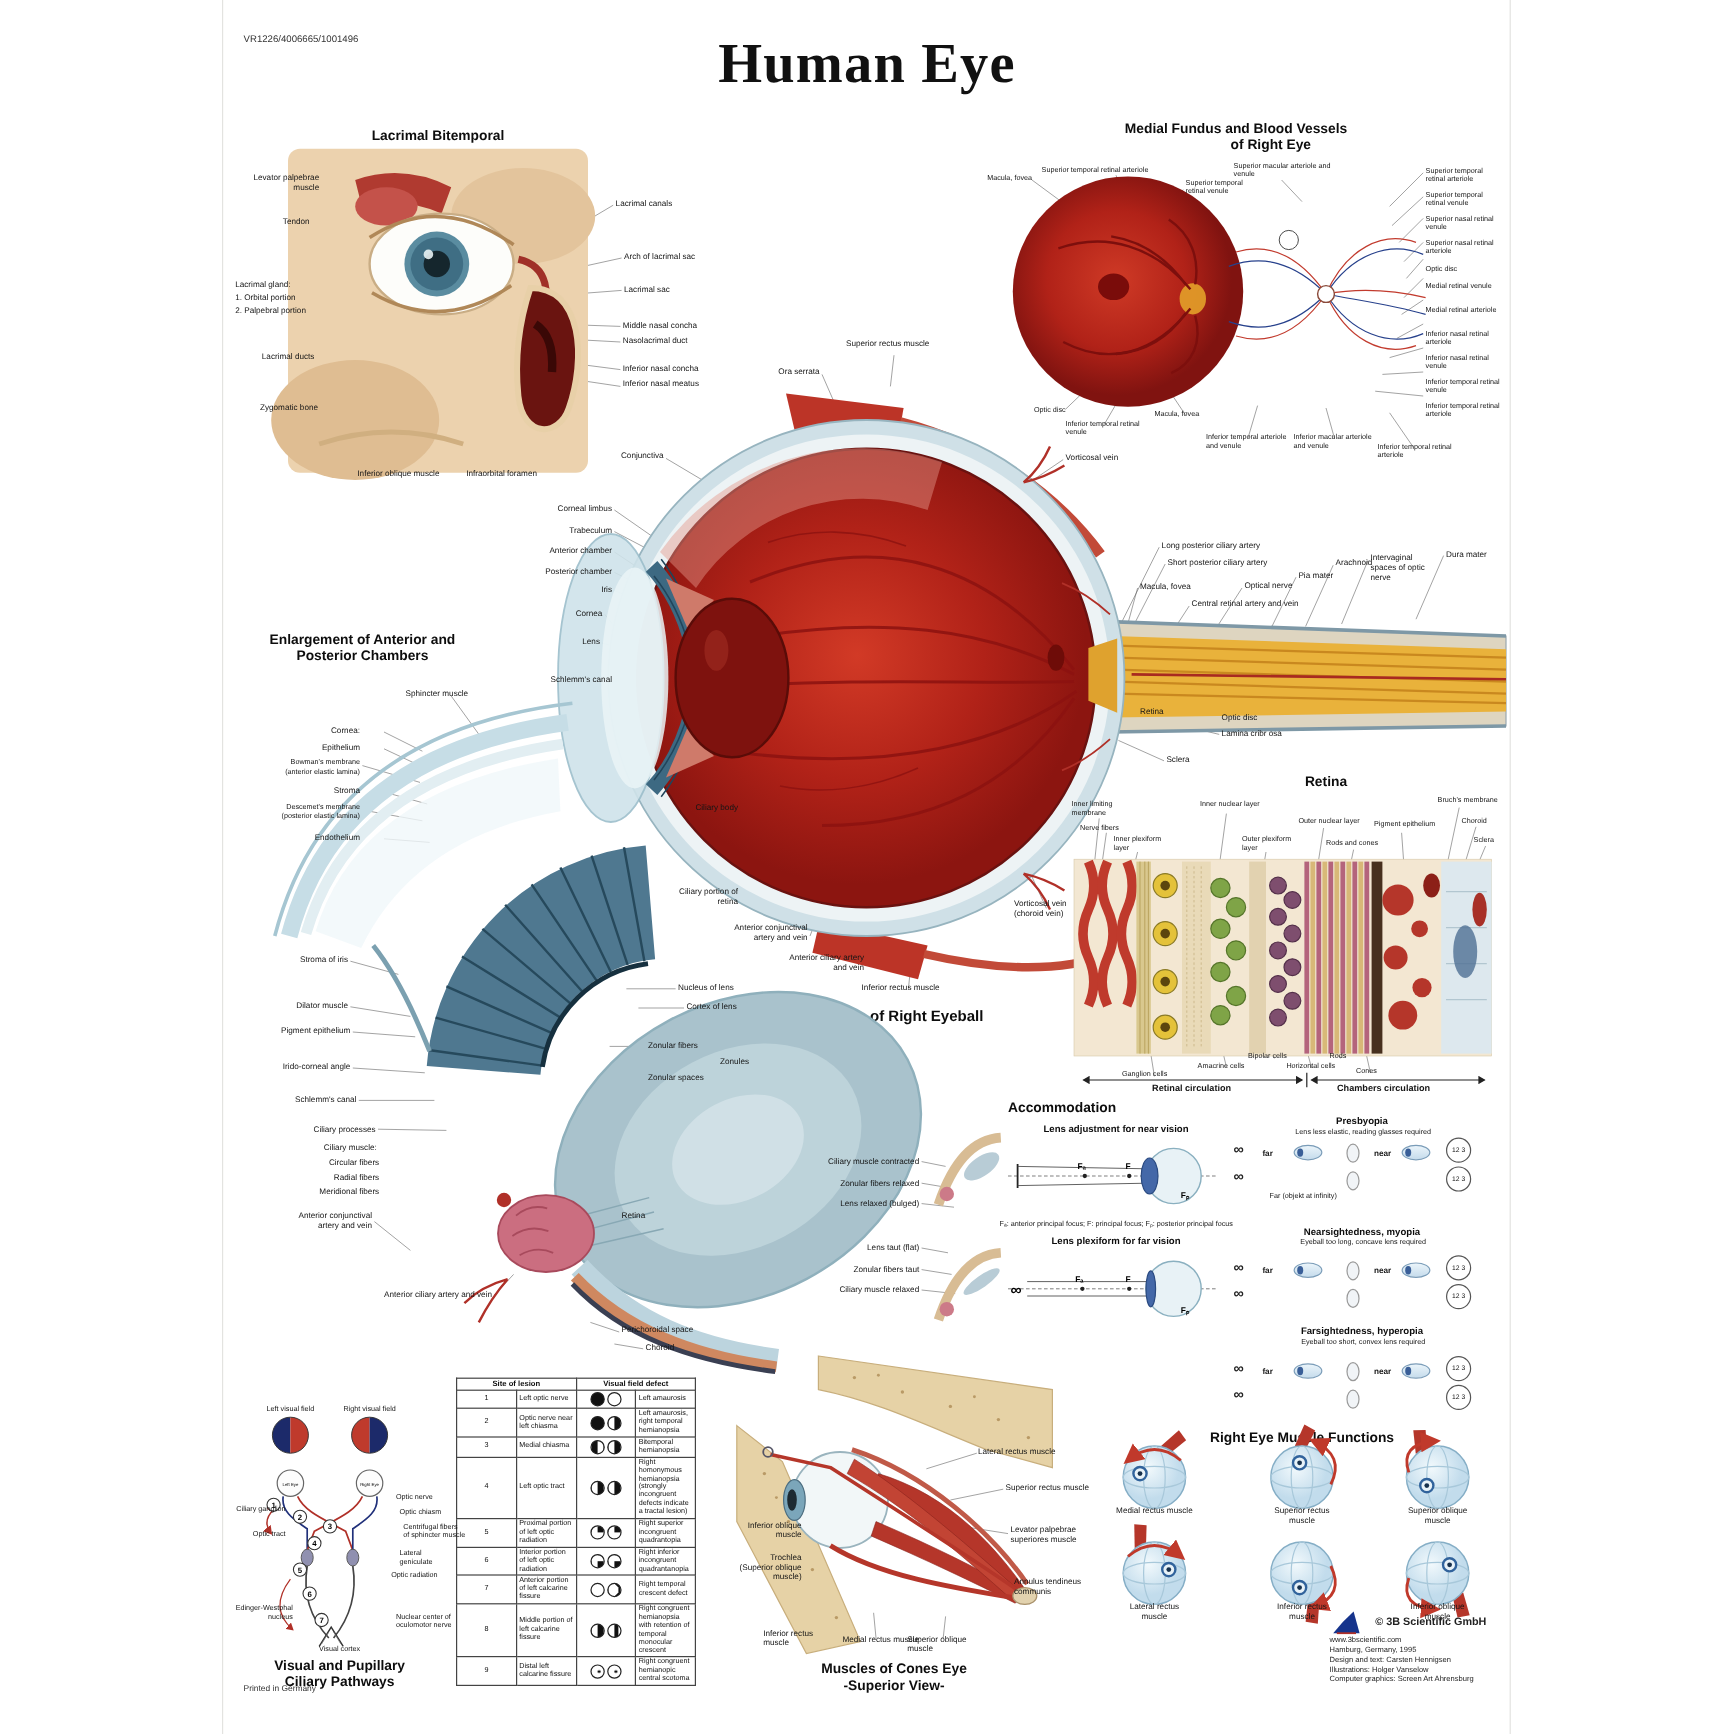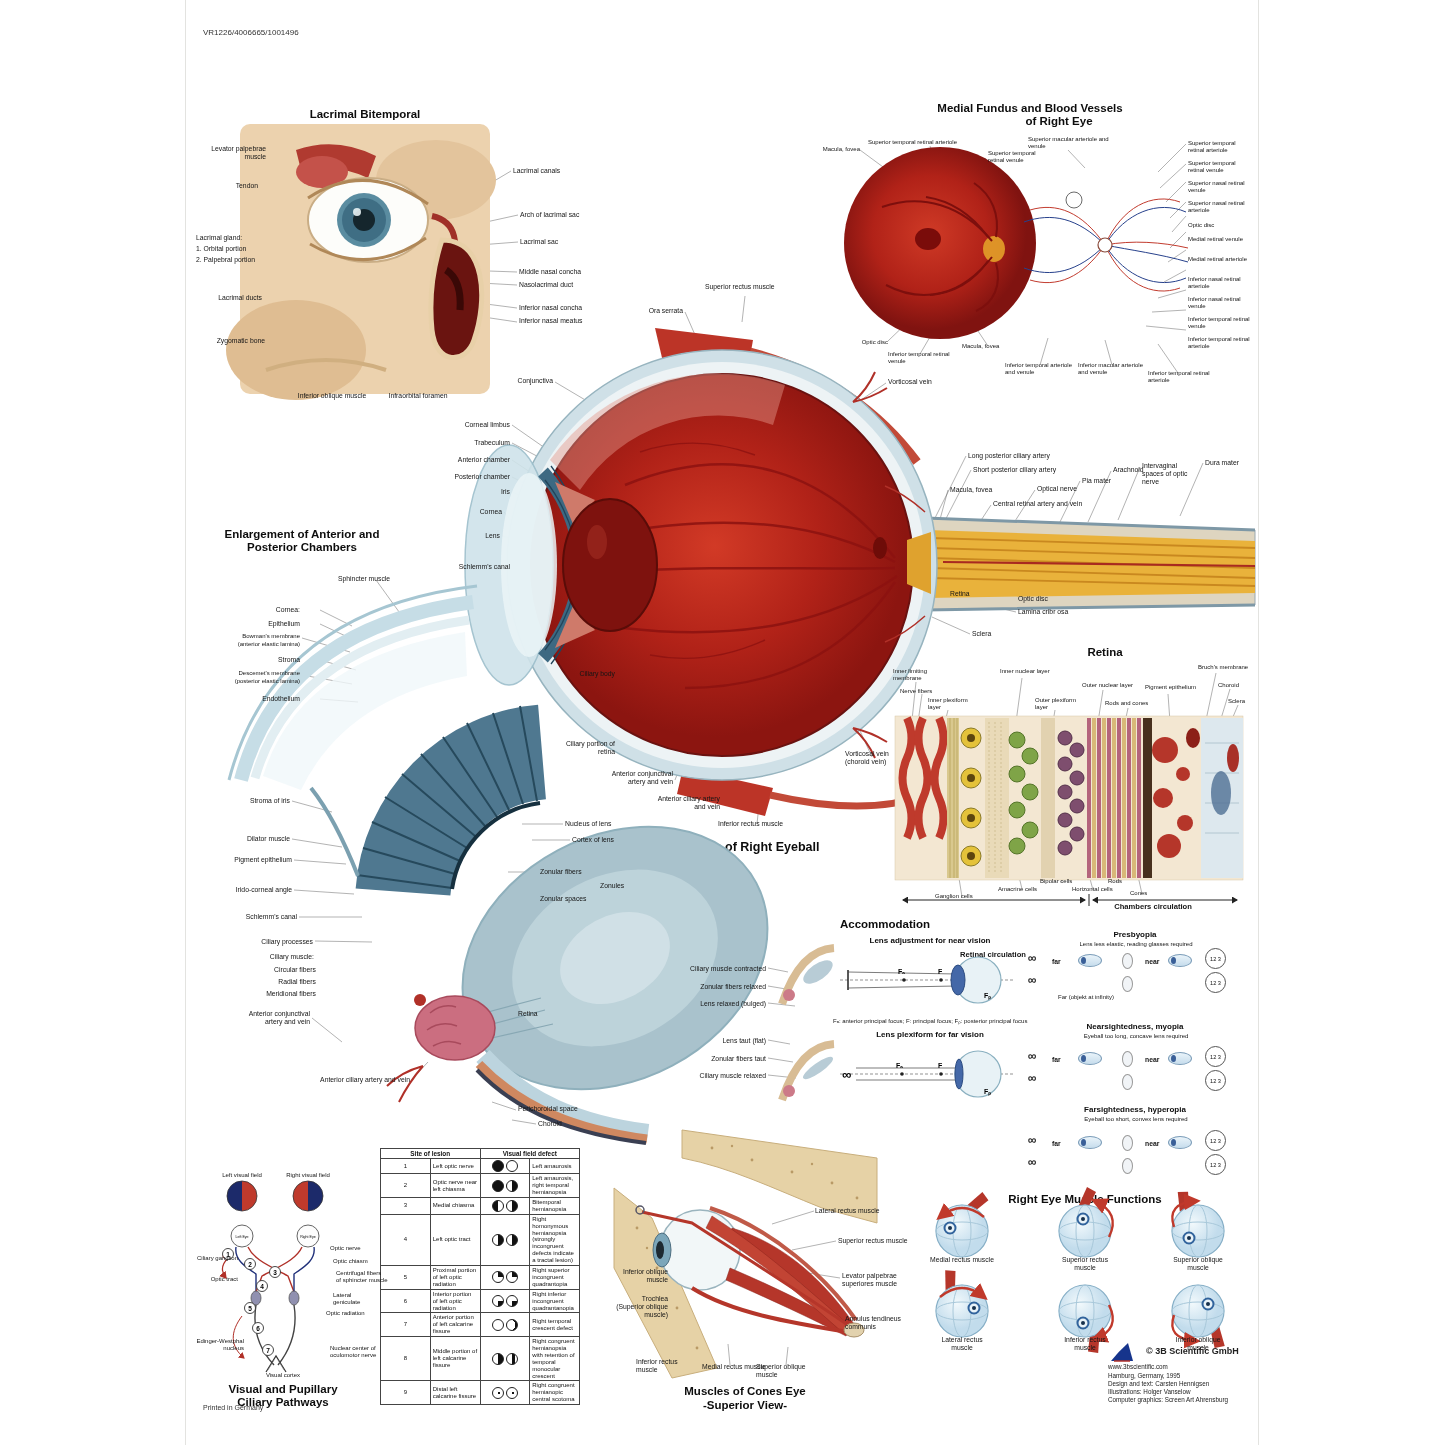--- a/index.html
+++ b/index.html
@@ -44,20 +44,21 @@
 #footer .web{position:absolute;left:2px;top:25px}
 #footer .cr{position:absolute;left:2px;width:150px}
 </style>
 </head>
 <body>
 
 <div id="poster">
 <div class="edge" style="left:185px"></div>
 <div class="edge" style="left:1258px"></div>
 <div id="catalog">VR1226/4006665/1001496</div>
+<div id="main-title">Human Eye</div>
 
 <svg id="leaders" width="1445" height="1445" viewBox="0 0 1445 1445">
 <path fill="none" stroke="#5a5a5a" stroke-width="0.55" opacity="0.85" d="
 M268,152 L322,180 M258,186 L315,202 M276,248 L320,262 M262,298 L330,288 M267,341 L308,320 M370,392 L374,358 M420,391 L412,332
 M511,171 L452,206 M518,215 L468,226 M518,242 L466,246 M517,272 L460,270 M517,285 L462,282 M517,308 L455,300 M517,322 L450,312
 M860,150 L898,178 M930,146 L938,168 M986,158 L972,176 M888,341 L912,318 M920,354 L934,330 M988,346 L972,322 M1040,365 L1048,338 M1112,365 L1105,340 M1178,373 L1158,344
 M1068,150 L1085,168 M1186,144 L1158,172 M1186,164 L1160,188 M1186,182 L1166,202 M1186,202 L1170,218 M1186,216 L1172,232 M1186,232 L1170,248 M1186,250 L1168,262 M1186,270 L1164,282 M1186,290 L1158,298 M1186,310 L1152,312 M1186,330 L1146,326
 M685,312 L706,360 M555,382 L592,404 M512,425 L545,448 M512,443 L552,464 M512,460 L545,482 M512,477 L556,499 M512,492 L558,512 M504,512 L520,532 M502,536 L582,556 M512,567 L555,574 M617,676 L640,646 M745,296 L742,322 M617,748 L650,706 M675,780 L692,736 M722,802 L728,758 M757,824 L760,795
 M886,383 L858,402 M966,456 L932,524 M971,470 L936,538 M948,490 L930,556 M991,505 L963,548 M1035,490 L1008,532 M1080,481 L1058,526 M1111,471 L1088,522 M1140,467 L1118,520 M1203,463 L1180,516 M948,594 L926,592 M1016,600 L962,588 M1016,612 L954,597 M970,634 L932,617 M872,757 L856,722
 M320,610 L352,626 M320,624 L354,640 M302,638 L350,652 M320,660 L356,670 M302,675 L352,684 M320,699 L358,702 M292,801 L332,812 M292,839 L342,847 M294,860 L346,864 M294,890 L354,894 M299,917 L362,917 M315,941 L372,942 M376,580 L402,616 M312,1018 L342,1042 M412,1079 L428,1062
@@ -393,21 +394,21 @@
 <span class="lb s" style="left:1145px;top:684px;width:64px">Pigment epithelium</span>
 <span class="lb s" style="left:1198px;top:664px;width:52px">Bruch's membrane</span>
 <span class="lb s" style="left:1218px;top:682px;width:35px">Choroid</span>
 <span class="lb s" style="left:1228px;top:698px;width:30px">Sclera</span>
 <span class="lb s" style="left:935px;top:893px;width:55px">Ganglion cells</span>
 <span class="lb s" style="left:998px;top:886px;width:55px">Amacrine cells</span>
 <span class="lb s" style="left:1040px;top:878px;width:48px">Bipolar cells</span>
 <span class="lb s" style="left:1072px;top:886px;width:58px">Horizontal cells</span>
 <span class="lb s" style="left:1108px;top:878px;width:30px">Rods</span>
 <span class="lb s" style="left:1130px;top:890px;width:34px">Cones</span>
-<span class="lb b c" style="left:918px;top:951px;width:150px;font-size:7.6px">Retinal circulation</span>
+<span class="lb b c" style="left:918px;top:903px;width:150px;font-size:7.6px">Retinal circulation</span>
 <span class="lb b c" style="left:1078px;top:903px;width:150px;font-size:7.6px">Chambers circulation</span>
 
 <div class="st" style="left:840px;top:918px;width:120px;text-align:left">Accommodation</div>
 <div class="st sm" style="left:865px;top:936px;width:130px">Lens adjustment for near vision</div>
 <span class="lb r" style="left:678px;top:965px;width:88px">Ciliary muscle contracted</span>
 <span class="lb r" style="left:678px;top:983px;width:88px">Zonular fibers relaxed</span>
 <span class="lb r" style="left:678px;top:1000px;width:88px">Lens relaxed (bulged)</span>
 <span class="lb r" style="left:678px;top:1037px;width:88px">Lens taut (flat)</span>
 <span class="lb r" style="left:678px;top:1055px;width:88px">Zonular fibers taut</span>
 <span class="lb r" style="left:678px;top:1072px;width:88px">Ciliary muscle relaxed</span>

